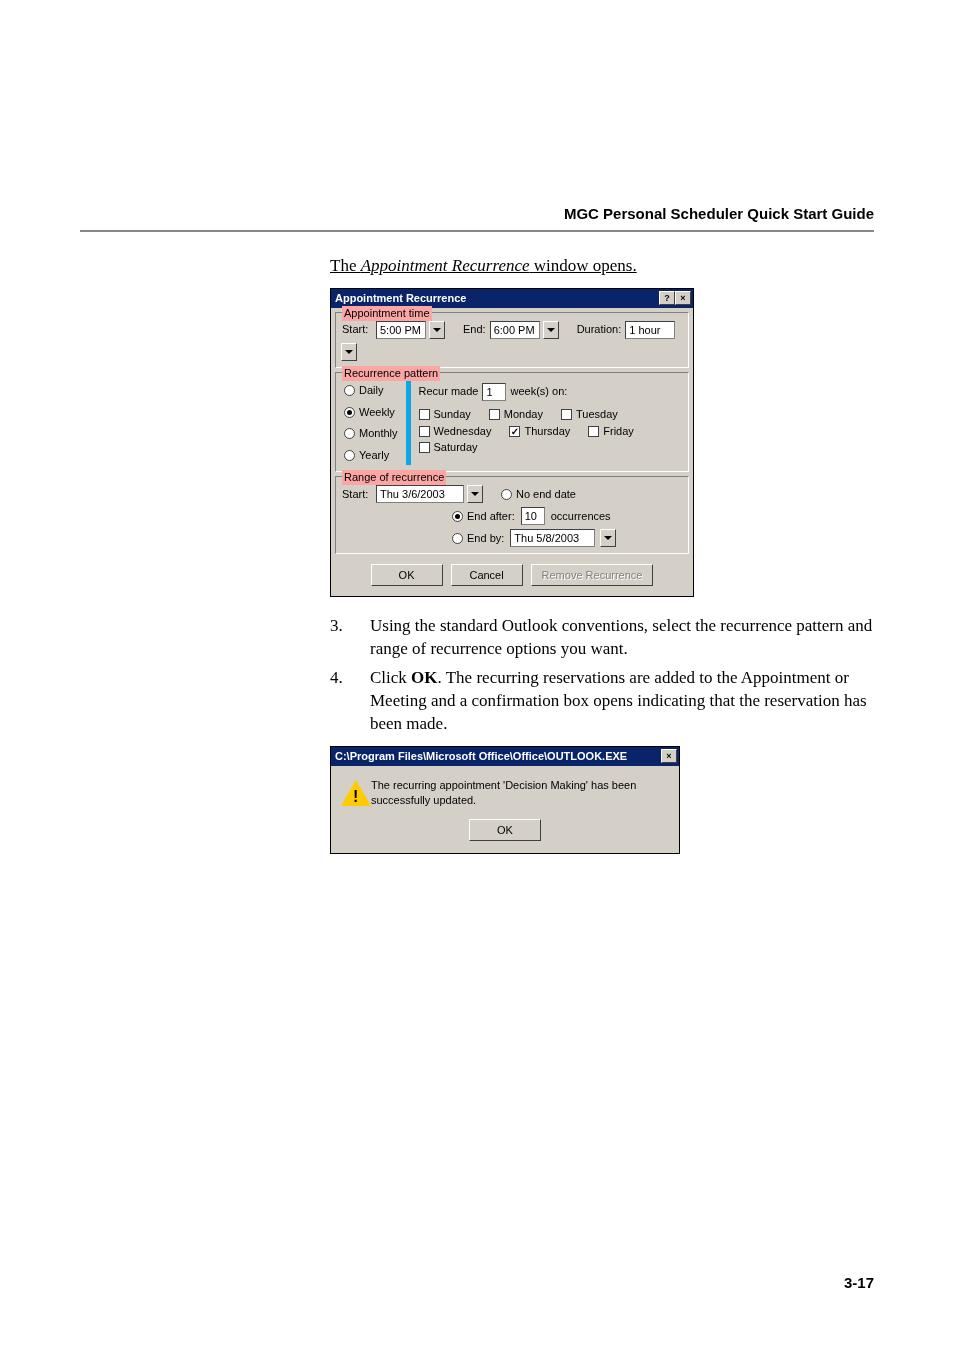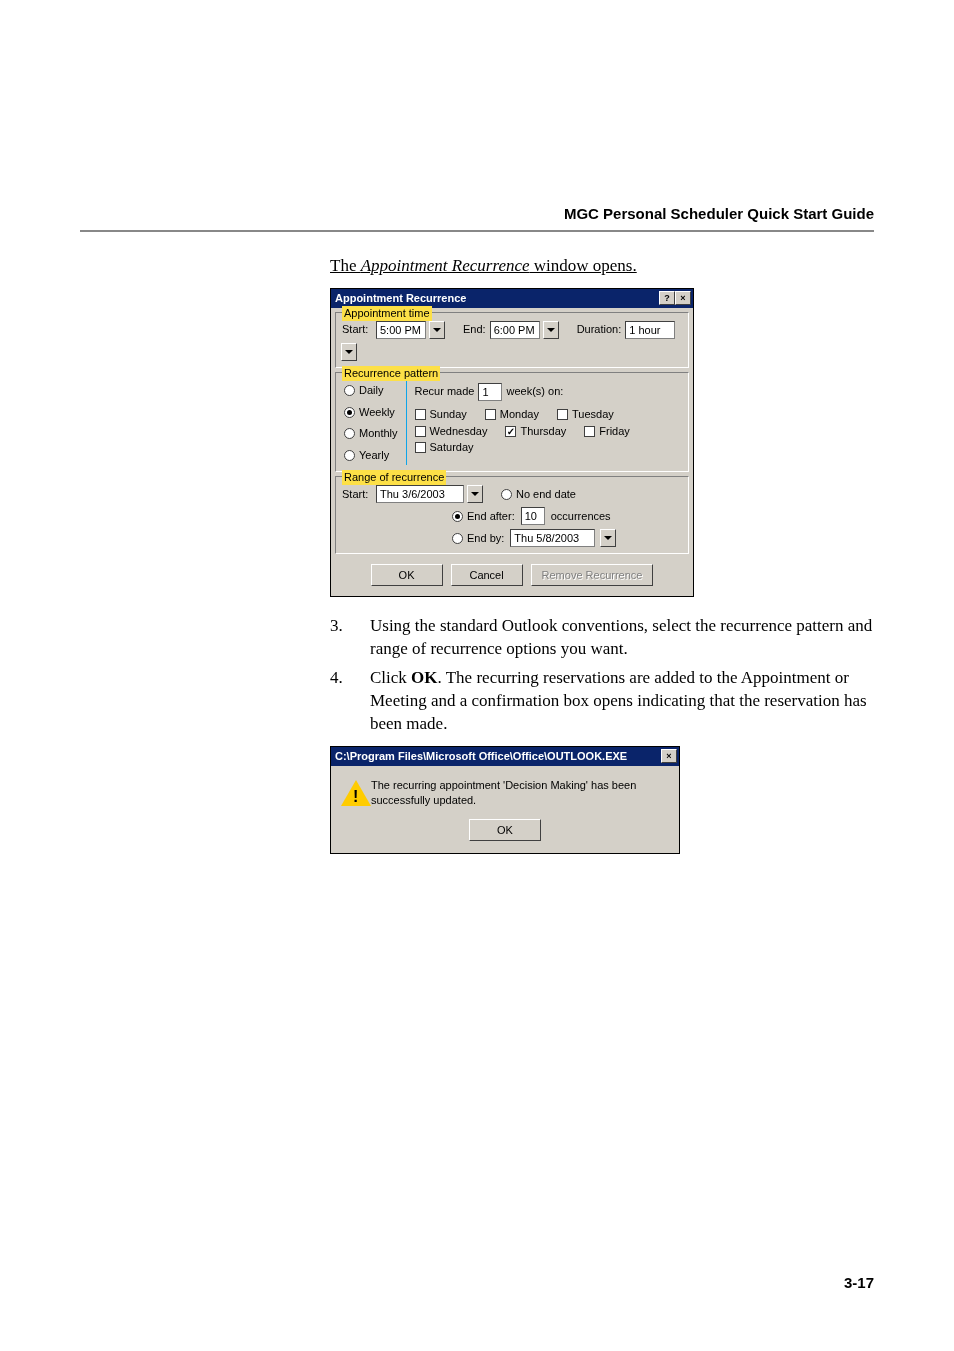--- a/index.html
+++ b/index.html
@@ -81,21 +81,21 @@
     border-right-color: #fff;
     border-bottom-color: #fff;
     margin: 4px;
     padding: 8px 6px 6px 6px;
     position: relative;
   }
   .group-legend {
     position: absolute;
     top: -7px;
     left: 6px;
-    background: #fde047;
+    background: #fca5a5;
     padding: 0 2px;
     font-size: 11px;
     text-align: center;
   }
   .row { display: flex; align-items: center; gap: 4px; flex-wrap: wrap; }
   .lbl { font-size: 11px; }
   .win-input {
     background: #fff;
     border: 1px solid #808080;
     border-top-color: #404040;
@@ -120,21 +120,21 @@
   }
   .arrow-down {
     width: 0; height: 0;
     border-left: 4px solid transparent;
     border-right: 4px solid transparent;
     border-top: 4px solid #000;
   }
   .hsplit { display: flex; }
   .left-radios {
     display: flex; flex-direction: column; gap: 7px;
-    border-right: 1px solid #0ea5e9;
+    border-right: 5px solid #0ea5e9;
     padding: 2px 8px 2px 2px;
     margin-right: 8px;
   }
   .radio-row, .check-row { display: flex; align-items: center; gap: 4px; }
   .radio {
     width: 11px; height: 11px; border-radius: 50%;
     background: #fff; border: 1px solid #404040;
     display: inline-flex; align-items: center; justify-content: center;
   }
   .radio.on::after {

